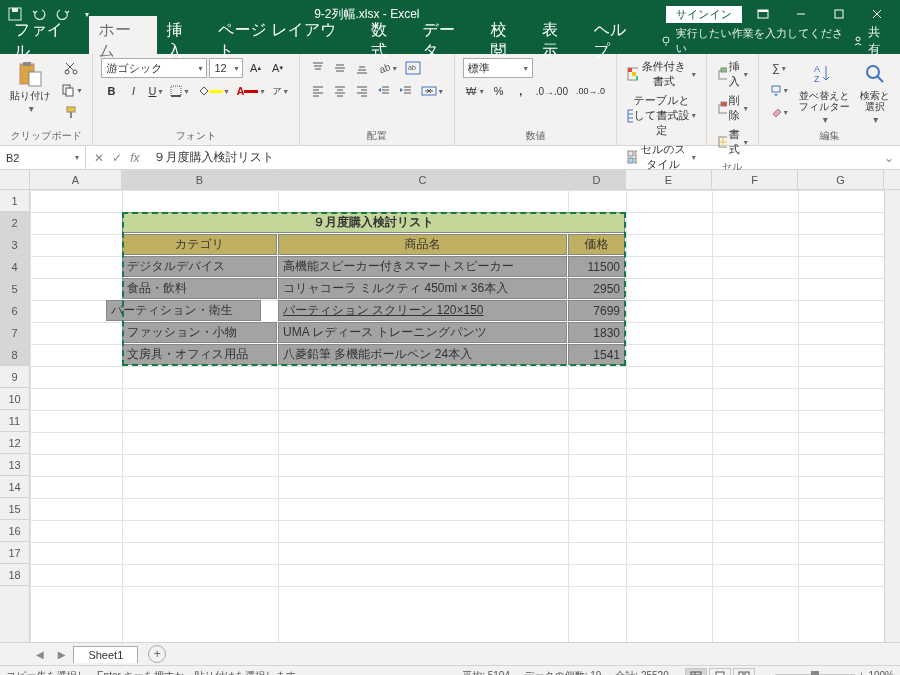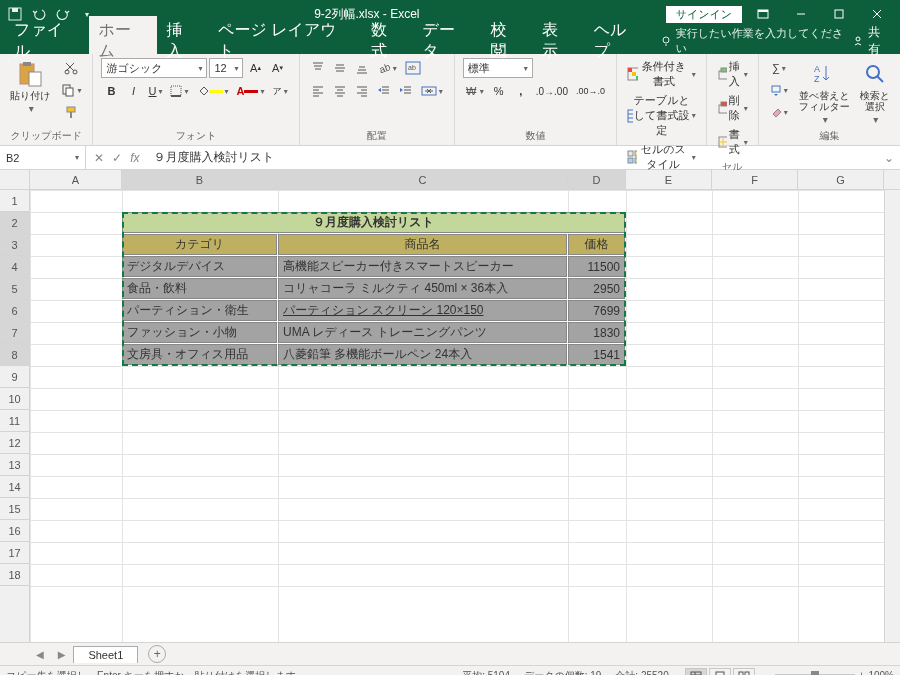--- a/index.html
+++ b/index.html
@@ -542,21 +542,21 @@
         <div class="cell tbltitle" style="left: 92px; width: 503px; top: 22px; height: 21px; justify-content: center; border: 1px solid rgb(136, 136, 136);">９月度購入検討リスト</div>
         <div class="cell tblhdr" style="left: 92px; width: 155px; top: 44px; height: 21px; justify-content: center; border: 1px solid rgb(136, 136, 136);">カテゴリ</div>
         <div class="cell tblhdr" style="left: 248px; width: 289px; top: 44px; height: 21px; justify-content: center; border: 1px solid rgb(136, 136, 136);">商品名</div>
         <div class="cell tblhdr" style="left: 538px; width: 57px; top: 44px; height: 21px; justify-content: center; border: 1px solid rgb(136, 136, 136);">価格</div>
         <div class="cell tblcell" style="left: 92px; width: 155px; top: 66px; height: 21px; border: 1px solid rgb(136, 136, 136);">デジタルデバイス</div>
         <div class="cell tblcell" style="left: 248px; width: 289px; top: 66px; height: 21px; border: 1px solid rgb(136, 136, 136);">高機能スピーカー付きスマートスピーカー</div>
         <div class="cell tblcell" style="left: 538px; width: 57px; top: 66px; height: 21px; justify-content: flex-end; border: 1px solid rgb(136, 136, 136);">11500</div>
         <div class="cell tblcell" style="left: 92px; width: 155px; top: 88px; height: 21px; border: 1px solid rgb(136, 136, 136);">食品・飲料</div>
         <div class="cell tblcell" style="left: 248px; width: 289px; top: 88px; height: 21px; border: 1px solid rgb(136, 136, 136);">コリャコーラ ミルクティ 450ml × 36本入</div>
         <div class="cell tblcell" style="left: 538px; width: 57px; top: 88px; height: 21px; justify-content: flex-end; border: 1px solid rgb(136, 136, 136);">2950</div>
-        <div class="cell tblcell" style="left: 92px; width: 155px; top: 110px; height: 21px; border: 1px solid rgb(136, 136, 136);">パーティション・衛生</div>
+        <div class="cell tblcell" style="left: 76px; width: 155px; top: 110px; height: 21px; border: 1px solid rgb(136, 136, 136);">パーティション・衛生</div>
         <div class="cell tblcell" style="left: 248px; width: 289px; top: 110px; height: 21px; border: 1px solid rgb(136, 136, 136); text-decoration: underline;">パーティション スクリーン 120×150</div>
         <div class="cell tblcell" style="left: 538px; width: 57px; top: 110px; height: 21px; justify-content: flex-end; border: 1px solid rgb(136, 136, 136);">7699</div>
         <div class="cell tblcell" style="left: 92px; width: 155px; top: 132px; height: 21px; border: 1px solid rgb(136, 136, 136);">ファッション・小物</div>
         <div class="cell tblcell" style="left: 248px; width: 289px; top: 132px; height: 21px; border: 1px solid rgb(136, 136, 136);">UMA レディース トレーニングパンツ</div>
         <div class="cell tblcell" style="left: 538px; width: 57px; top: 132px; height: 21px; justify-content: flex-end; border: 1px solid rgb(136, 136, 136);">1830</div>
         <div class="cell tblcell" style="left: 92px; width: 155px; top: 154px; height: 21px; border: 1px solid rgb(136, 136, 136);">文房具・オフィス用品</div>
         <div class="cell tblcell" style="left: 248px; width: 289px; top: 154px; height: 21px; border: 1px solid rgb(136, 136, 136);">八菱鉛筆 多機能ボールペン 24本入</div>
         <div class="cell tblcell" style="left: 538px; width: 57px; top: 154px; height: 21px; justify-content: flex-end; border: 1px solid rgb(136, 136, 136);">1541</div>
         <div class="selrange" style="left: 92px; top: 22px; width: 504px; height: 154px;"></div>
       </div>

